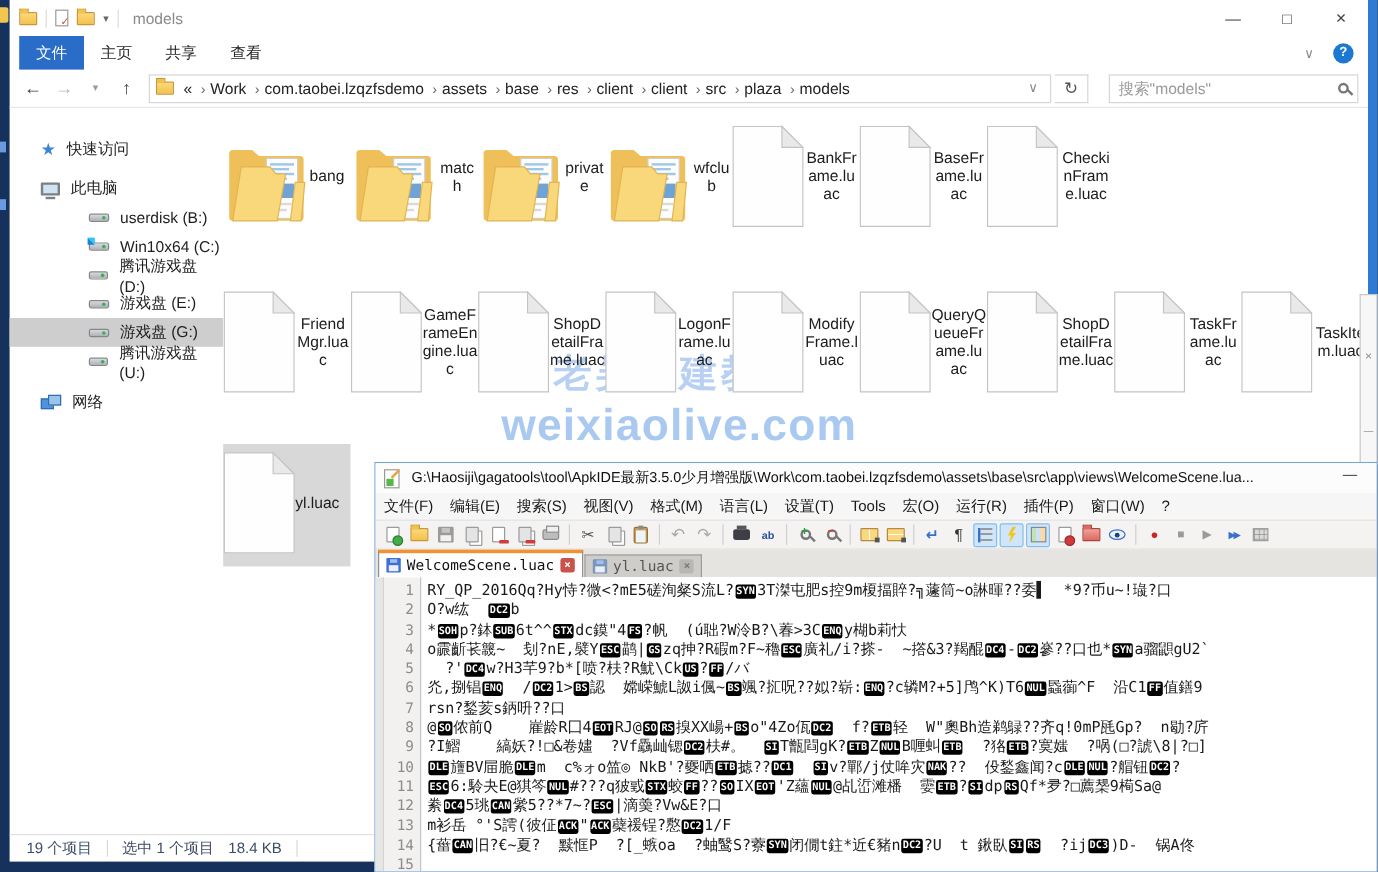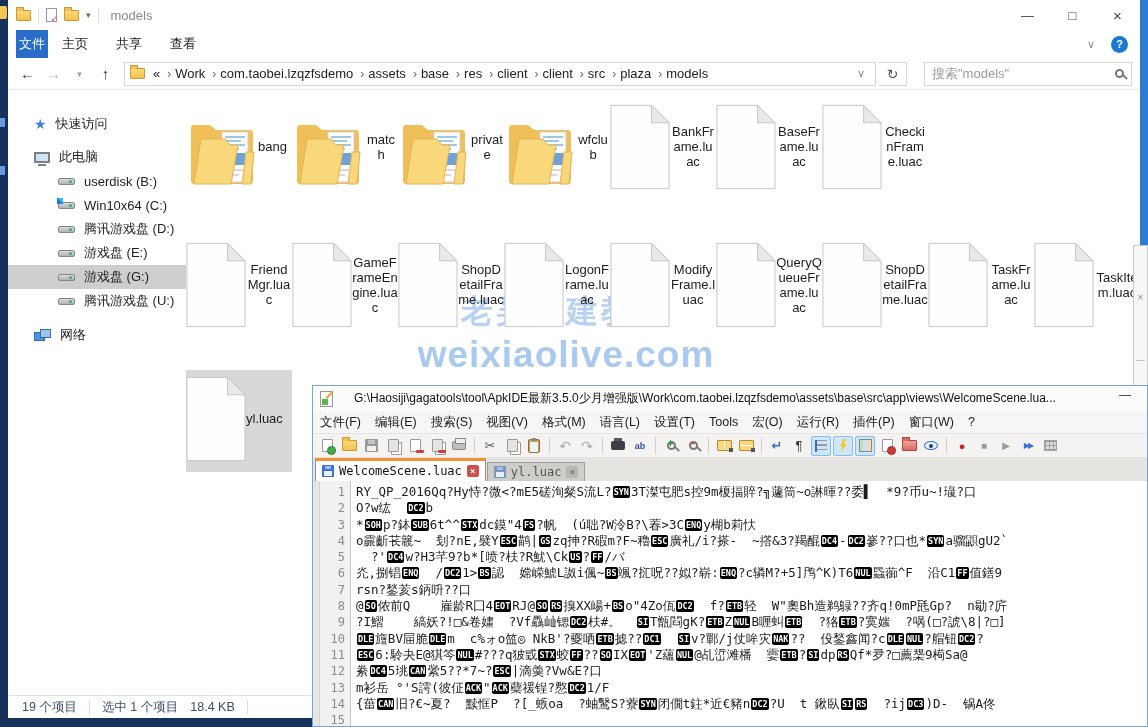--- a/index.html
+++ b/index.html
@@ -12,41 +12,41 @@
 
 .explorer{position:absolute;left:8px;top:0;width:1132px;height:718px;background:#fff}
 .titlebar{position:relative;height:30px;display:flex;align-items:center;padding-left:8px}
 .qat{display:flex;align-items:center;gap:7px}
 .qsep{width:1px;height:15px;background:#dcdcdc}
 .win-title{color:#8a8a8a;font-size:13px;margin-left:12px}
 .win-btns{position:absolute;right:0;top:0;height:30px;display:flex}
 .win-btn{width:45px;height:30px;display:flex;align-items:center;justify-content:center;color:#444;font-size:13px}
 .ribbon{height:28px;display:flex;align-items:center;position:relative}
 .rtab{padding:0 14px;height:28px;display:flex;align-items:center;font-size:13px;color:#262626}
-.rtab.file{background:#2a6dc9;color:#fff;padding:0 3px;margin-left:8px}
+.rtab.file{background:#2a6dc9;color:#fff;padding:0 14px;margin-left:8px}
 .ribbon-right{position:absolute;right:12px;display:flex;gap:16px;align-items:center}
 .helpq{width:17px;height:17px;border-radius:50%;background:#1d78d2;color:#fff;font-size:11px;font-weight:bold;display:flex;align-items:center;justify-content:center}
 .addr-row{height:32px;display:flex;align-items:center;padding:0 8px;gap:3px;border-bottom:1px solid #e6e6e6}
 .nav-g{width:23px;text-align:center;font-size:15px}
 .addr-box{height:24px;border:1px solid #d6d6d6;display:flex;align-items:center;width:752px;padding:0 5px;margin-left:4px}
 .crumb{font-size:13px;color:#222;padding:0 2px;display:flex;align-items:center;white-space:nowrap}
 .crumb:not(.last)::after{content:"›";color:#666;margin-left:7px;font-size:12px}
 .caret-inbox{margin-left:auto;color:#888;font-size:11px;padding:0 5px}
 .refresh-box{width:28px;height:24px;border:1px solid #d6d6d6;border-left:none;display:flex;align-items:center;justify-content:center;color:#555;font-size:14px}
 .search-box{margin-left:auto;width:208px;height:24px;border:1px solid #d6d6d6;display:flex;align-items:center;padding:0 7px}
 .search-box input{border:none;outline:none;flex:1;font-size:13px;color:#333;font-family:inherit;background:transparent}
 .search-box input::placeholder{color:#9a9a9a}
 .mag{width:9px;height:9px;border:2px solid #777;border-radius:50%;position:relative;flex:none}
 .mag::after{content:"";position:absolute;right:-4px;bottom:-4px;width:2px;height:6px;background:#777;transform:rotate(-45deg)}
 .mag.plus::before{content:"+";position:absolute;top:-5px;left:-1px;color:#2c9e3f;font-weight:bold;font-size:10px}
 .mag.minus::before{content:"−";position:absolute;top:-5px;left:-1px;color:#cc3b3b;font-weight:bold;font-size:10px}
 .body-row{position:absolute;top:90px;left:0;right:0;bottom:23px;display:flex}
 .sidebar{width:178px;padding-top:22px;flex:none}
 .side-item{height:24px;display:flex;align-items:center;gap:9px;font-size:13px;color:#1e1e1e}
-.lv1{padding-left:26px}.lv2{padding-left:50px}
+.lv1{padding-left:26px}.lv2{padding-left:66px}
 .side-item.sel{background:#cecece}
 .mt8{margin-top:9px}.mt10{margin-top:10px}
 .star{color:#3f83d6;font-size:14px}
 .pc{width:16px;height:11px;border:2px solid #7c7f83;background:#cfe3f3;border-radius:1px;position:relative}
 .pc::after{content:"";position:absolute;bottom:-5px;left:2px;width:8px;height:2px;background:#7c7f83}
 .hdd{width:17px;height:7px;background:linear-gradient(#d8dadd,#aeb1b6);border:1px solid #83878c;border-radius:2px;position:relative}
 .hdd::after{content:"";position:absolute;right:2px;top:1.5px;width:3px;height:3px;border-radius:50%;background:#37b24d}
 .hdd.win::before{content:"";position:absolute;left:-2px;top:-5px;width:6px;height:6px;background:linear-gradient(45deg,#1b84d8 50%,#35c2f0 50%)}
 .net{position:relative;width:17px;height:12px}
 .net::before{content:"";position:absolute;left:0;bottom:0;width:9px;height:7px;background:#4f93dd;border:1px solid #2d6db2}
@@ -59,21 +59,21 @@
 .tlabel{margin-top:5px;font-size:13px;line-height:15px;text-align:center;max-width:102px;word-break:break-all;color:#1c1c1c}
 .tile.sel{background:#d8d8d8;padding-bottom:10px}
 .watermark{position:absolute;left:230px;top:200px;width:300px;text-align:center;pointer-events:none}
 .wm1{font-size:32px;font-weight:bold;color:rgba(125,172,232,.55);letter-spacing:3px}
 .wm2{font-size:37px;font-weight:bold;color:rgba(125,172,232,.65);letter-spacing:1px}
 .statusbar{position:absolute;left:0;right:0;bottom:0;height:23px;border-top:1px solid #e0e0e0;display:flex;align-items:center;gap:12px;padding-left:14px;font-size:12.5px;color:#3d4d66}
 .sdiv{width:1px;height:14px;background:#d9d9d9}
 .sliver{position:absolute;left:1133px;top:245px;width:15px;height:142px;background:#f7f7f7;border:1px solid #c9c9c9;display:flex;flex-direction:column;align-items:center;padding-top:46px;color:#8a8a8a;font-size:10px;gap:52px}
 
 .editor{position:absolute;left:312px;top:385px;width:836px;height:342px;background:#fff;border:1px solid #76a6d8;display:flex;flex-direction:column}
-.e-title{height:25px;display:flex;align-items:center;gap:21px;padding-left:7px;background:#fcfcfc;position:relative;font-size:12px;color:#111;white-space:nowrap;overflow:hidden}
+.e-title{height:25px;display:flex;align-items:center;gap:10px;padding-left:7px;background:#fcfcfc;position:relative;font-size:12px;color:#111;white-space:nowrap;overflow:hidden}
 .e-min{position:absolute;right:16px;top:2px;color:#333}
 .npp{width:13px;height:16px;background:#fff;border:1px solid #999;position:relative;flex:none}
 .npp::before{content:"";position:absolute;left:1px;bottom:1px;width:6px;height:6px;background:#58b849}
 .npp::after{content:"";position:absolute;right:-2px;top:2px;width:9px;height:2px;background:#e9a13b;transform:rotate(-45deg)}
 .e-menu{height:22px;display:flex;align-items:center;background:#f6f6f6;font-size:12.5px;color:#1a1a1a}
 .e-menu span{padding:0 7px}
 .e-tools{height:25px;background:#f4f3f1;display:flex;align-items:center;padding-left:4px;gap:2px;border-top:1px solid #e3e3e3;border-bottom:1px solid #e3e3e3}
 .tsep{width:1px;height:17px;background:#cfcfcf;margin:0 3px}
 .ti{width:20px;height:20px;display:flex;align-items:center;justify-content:center;position:relative;flex:none}
 .ti.on{background:#cfe6fa;border:1px solid #84bdee;border-radius:2px}

